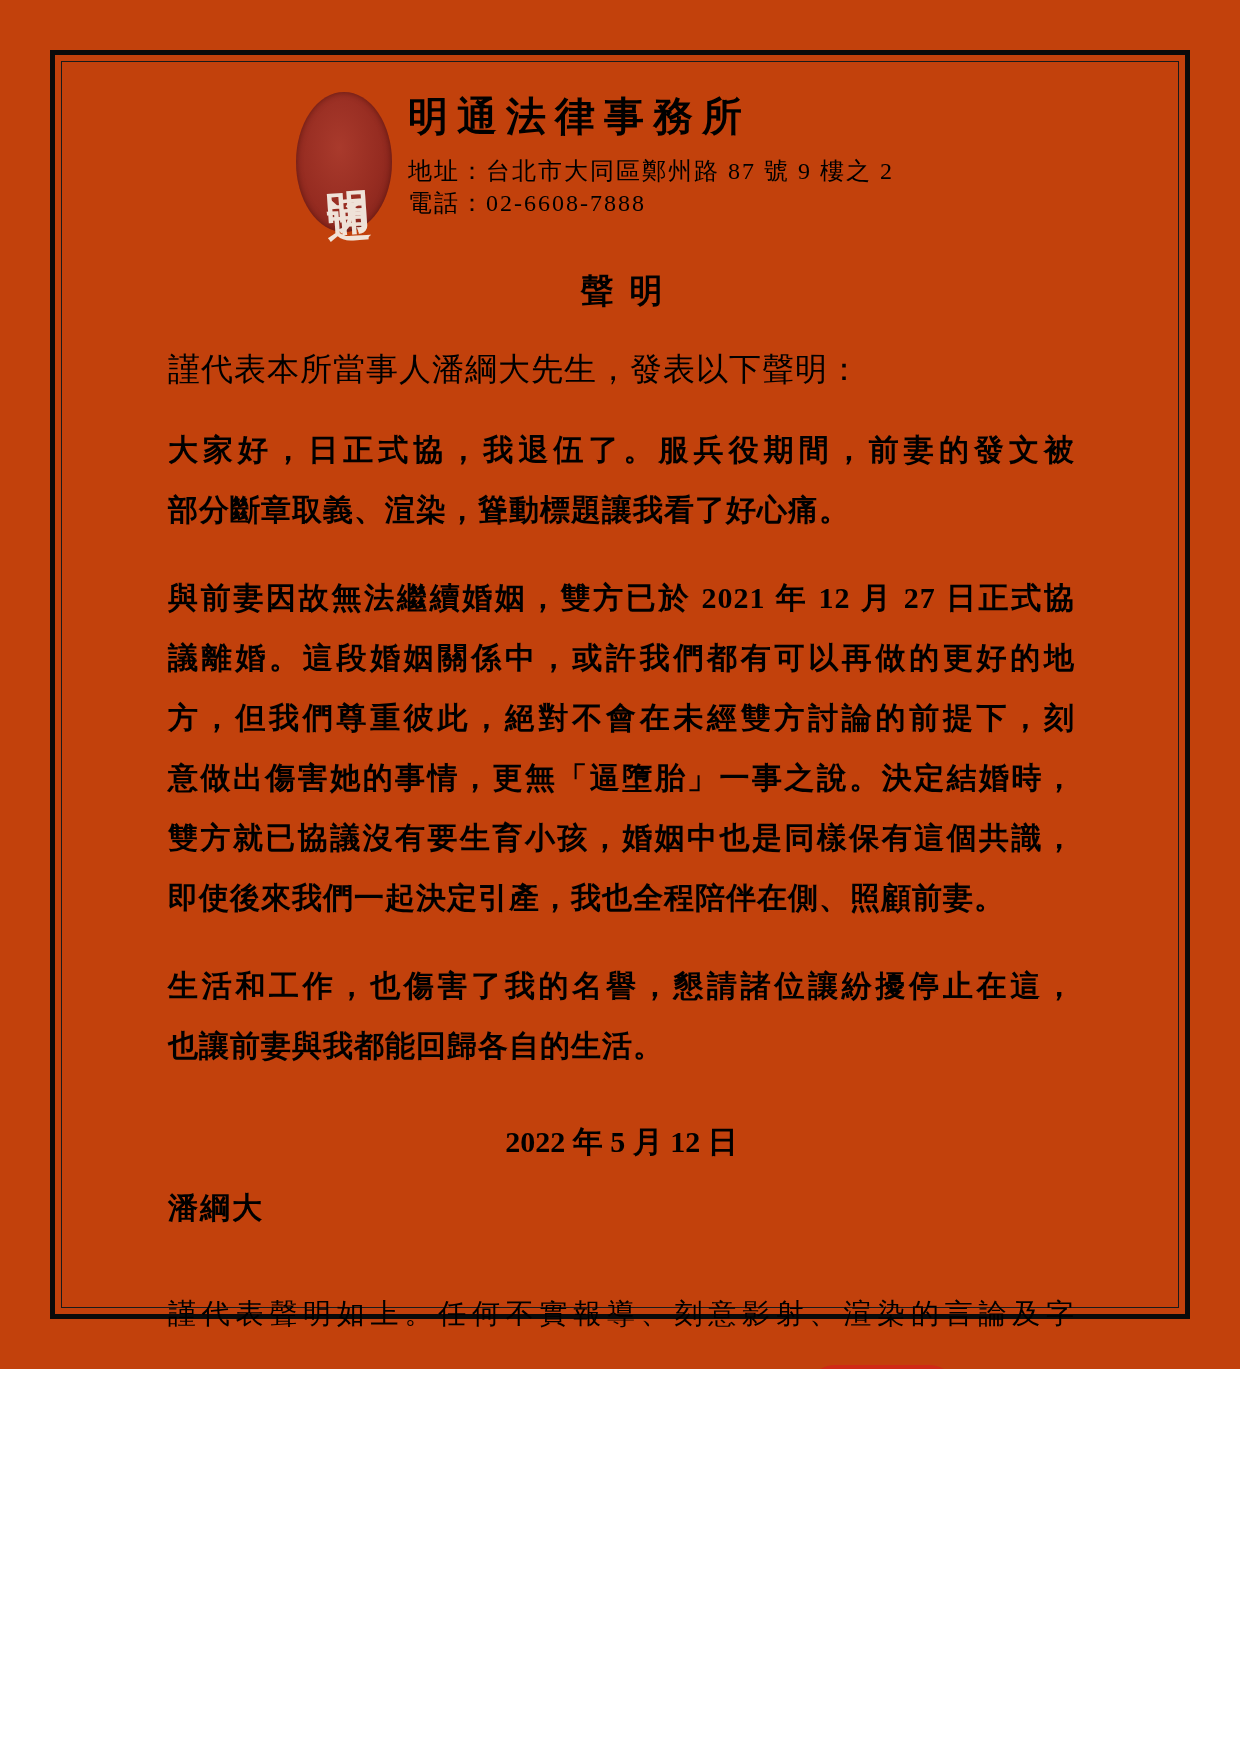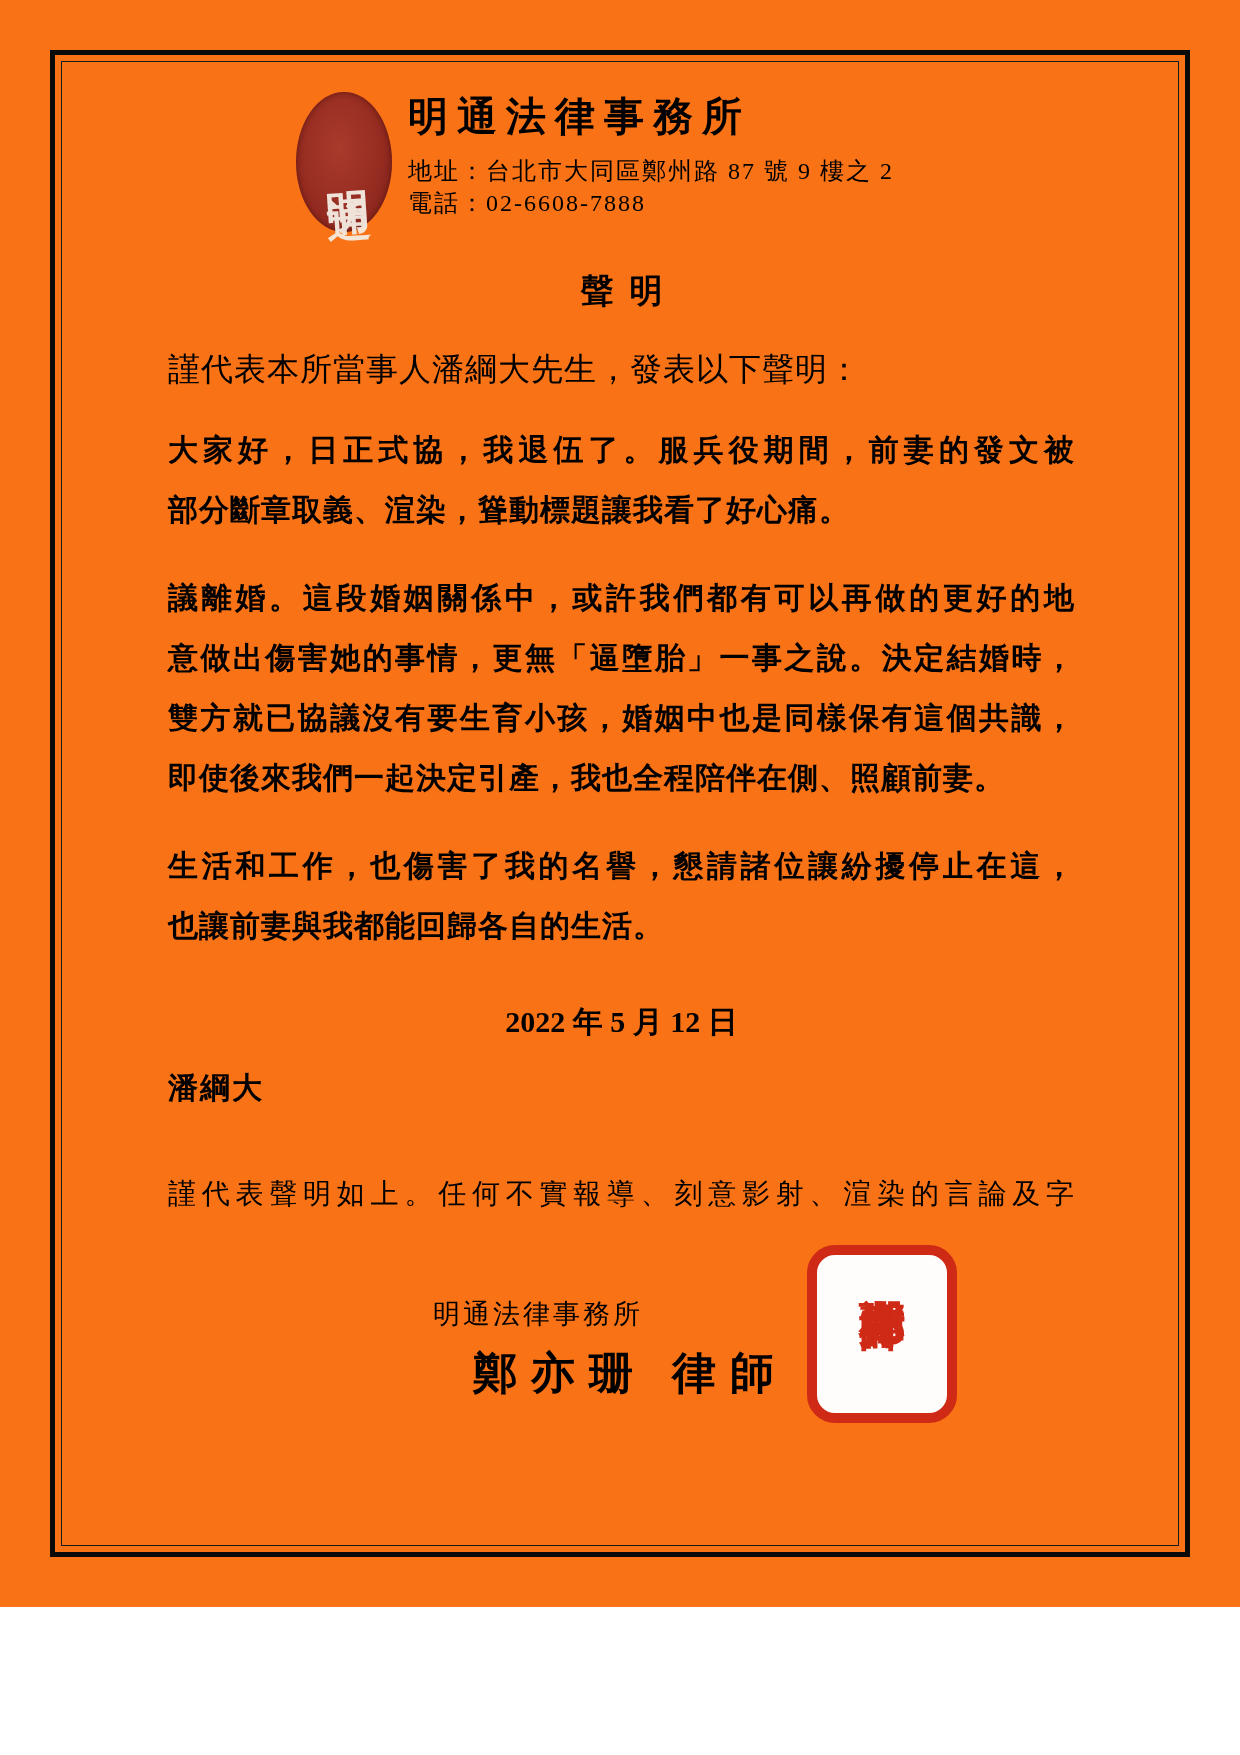--- a/index.html
+++ b/index.html
@@ -1,17 +1,17 @@
 <!DOCTYPE html>
 <html><head>
 <meta charset="utf-8">
 <style>
   html,body { margin:0; padding:0; background:#ffffff; }
   .page {
-    position:relative; width:1240px; height:1607px; background:#f97316;
+    position:relative; width:1240px; height:1369px; background:#c2410c;
     font-family:"Liberation Serif", serif; color:#000; overflow:hidden;
   }
   .frame-outer { position:absolute; left:50px; top:50px; right:50px; bottom:50px;
     border:5px solid #0a0a0a; pointer-events:none; }
   .frame-inner { position:absolute; left:61px; top:61px; right:61px; bottom:61px;
     border:1px solid #1a1a1a; pointer-events:none; }
 
   .content { position:absolute; left:168px; right:165px; top:92px; }
 
   
@@ -88,21 +88,23 @@
     <div class="title">聲明</div>
 
     <div class="intro">謹代表本所當事人潘綱大先生，發表以下聲明：</div>
 
     <div class="para">
       <div class="ln j">大家好，日正式協，我退伍了。服兵役期間，前妻的發文被</div>
       <div class="ln">部分斷章取義、渲染，聳動標題讓我看了好心痛。</div>
     </div>
 
     <div class="para">
+      <div class="ln j">與前妻因故無法繼續婚姻，雙方已於 2021 年 12 月 27 日正式協</div>
       <div class="ln j">議離婚。這段婚姻關係中，或許我們都有可以再做的更好的地</div>
+      <div class="ln j">方，但我們尊重彼此，絕對不會在未經雙方討論的前提下，刻</div>
       <div class="ln j">意做出傷害她的事情，更無「逼墮胎」一事之說。決定結婚時，</div>
       <div class="ln j">雙方就已協議沒有要生育小孩，婚姻中也是同樣保有這個共識，</div>
       <div class="ln">即使後來我們一起決定引產，我也全程陪伴在側、照顧前妻。</div>
     </div>
 
     <div class="para">
       <div class="ln j">生活和工作，也傷害了我的名譽，懇請諸位讓紛擾停止在這，</div>
       <div class="ln">也讓前妻與我都能回歸各自的生活。</div>
     </div>
 

